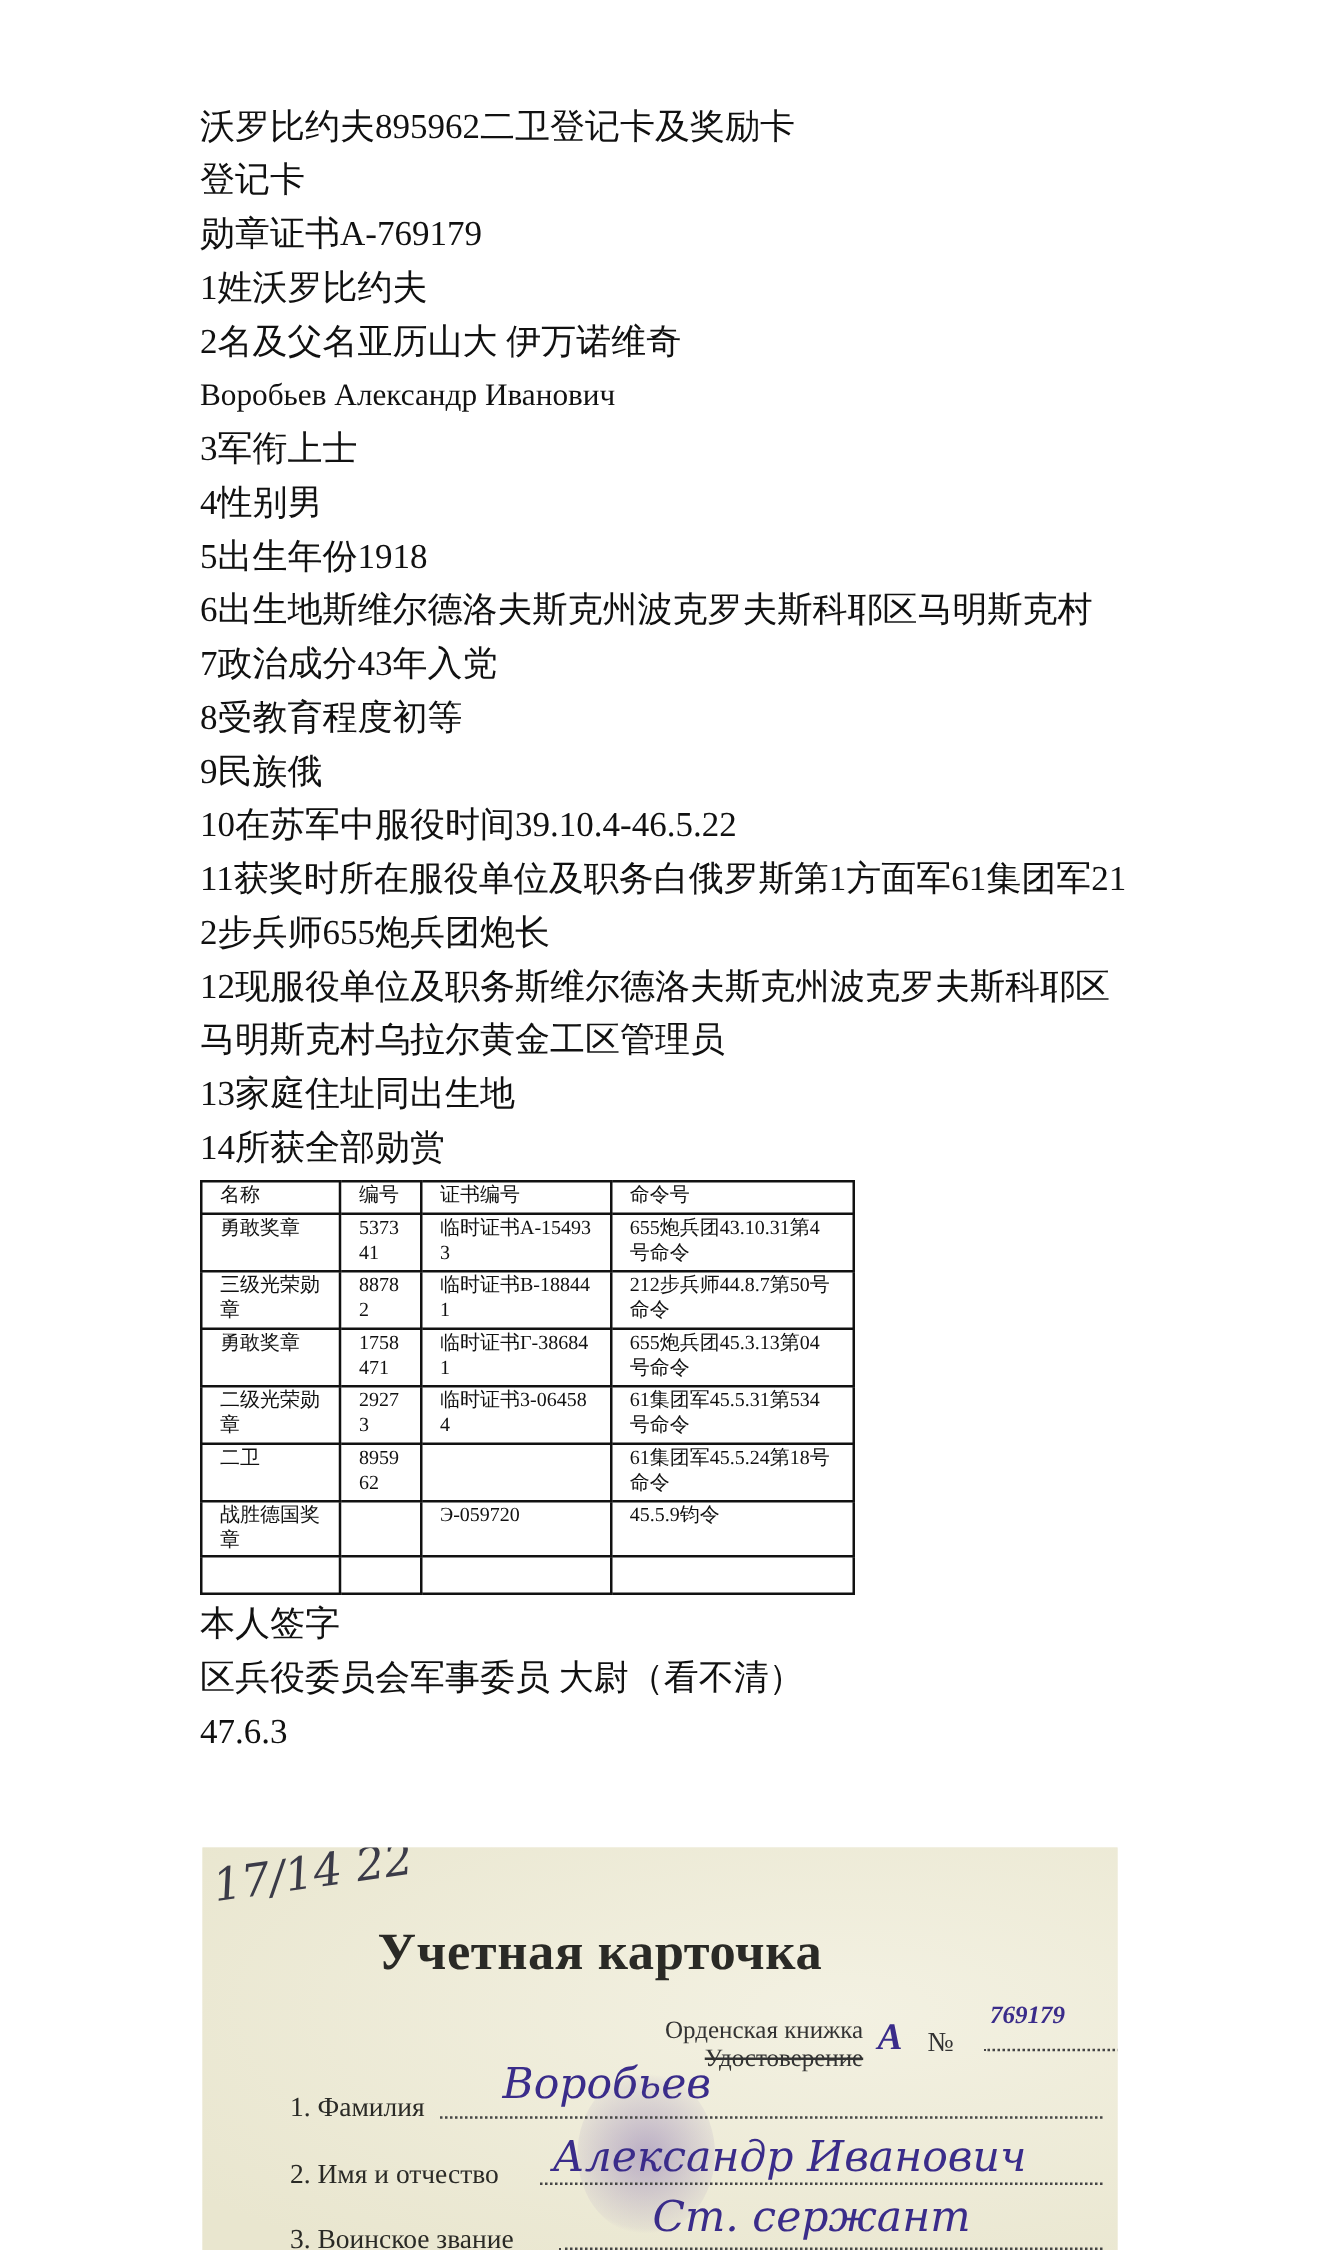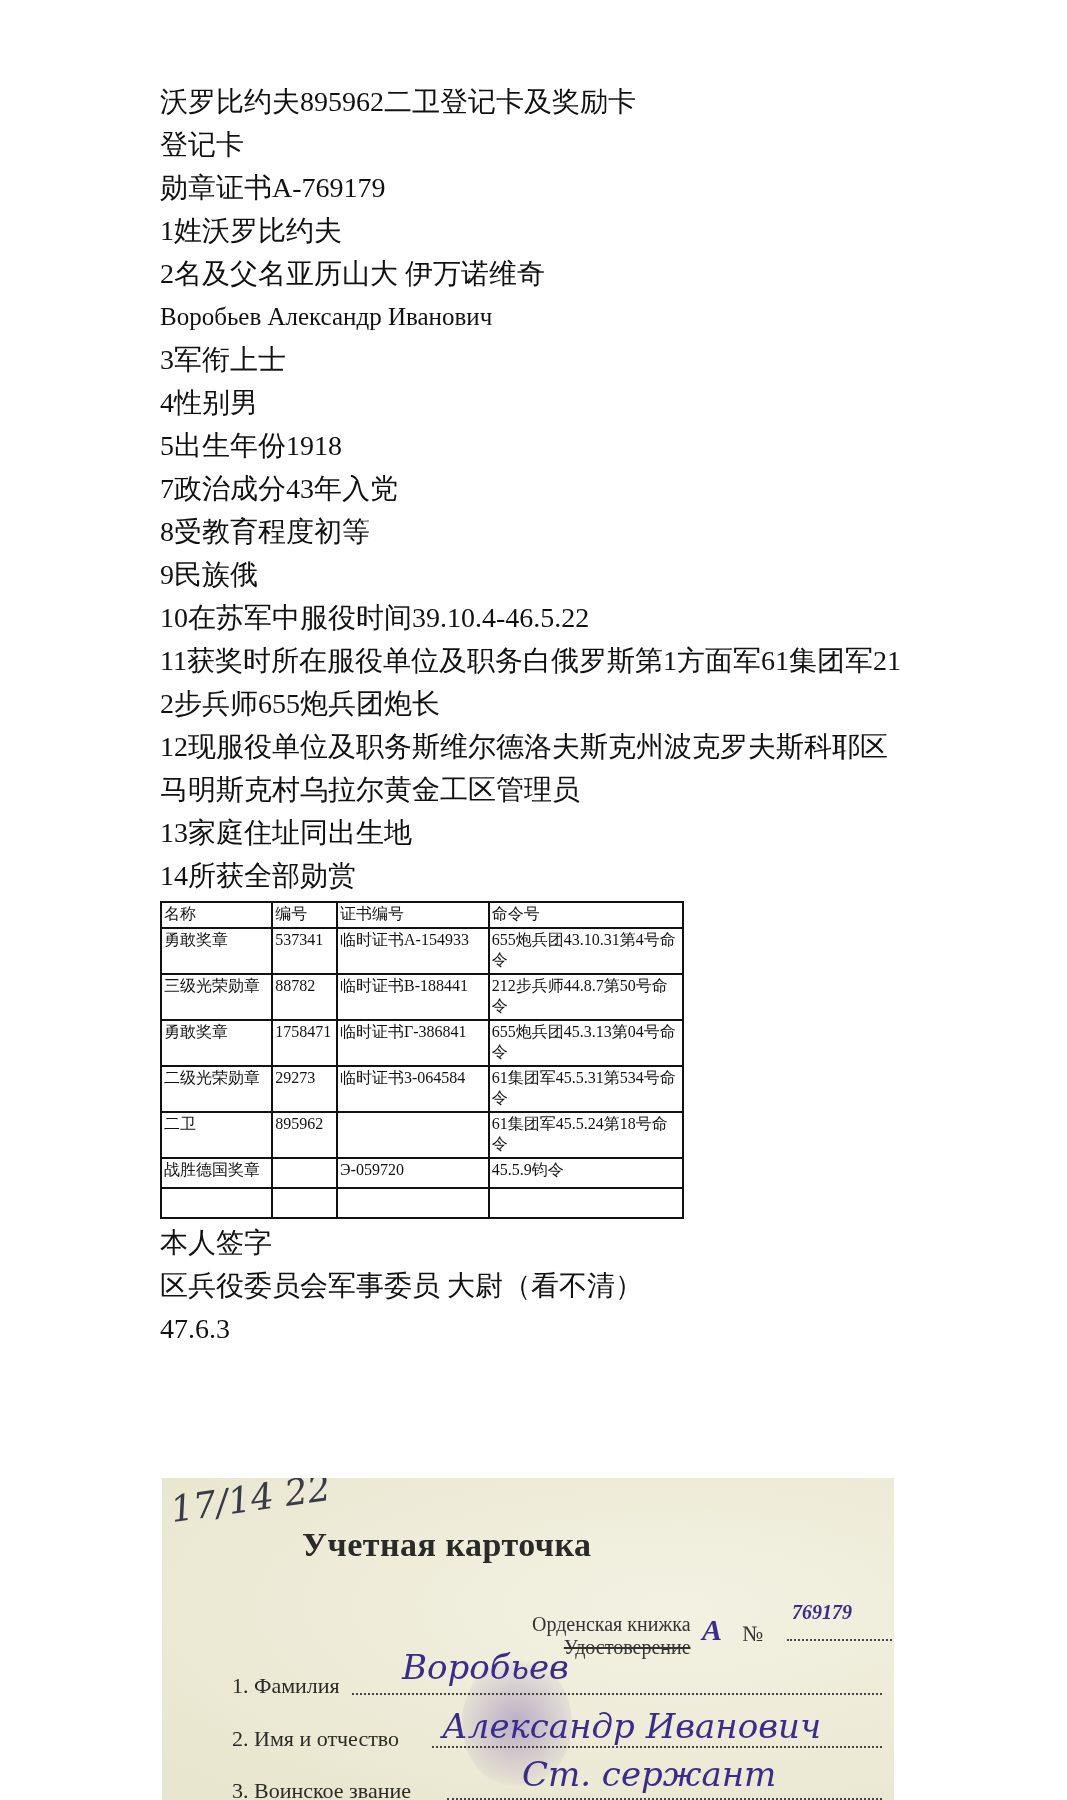--- a/index.html
+++ b/index.html
@@ -12,34 +12,34 @@
   .line {
     font-size: 28px; line-height: 43px; margin: 0; white-space: normal;
     word-break: break-all;
   }
   .line.wide { width: 750px; }
   table.awards {
     border-collapse: collapse; margin-top: 4px; margin-bottom: 2px;
     font-size: 16px; line-height: 20px; table-layout: fixed; width: 524px;
   }
   table.awards td {
-    border: 2px solid #111; vertical-align: top; padding: 1px 2px;
+    border: 2px solid #111; vertical-align: top; padding: 1px 14px;
     height: 42px; word-break: break-all;
   }
   table.awards tr.head td { height: 22px; }
   table.awards tr.last td { height: 26px; }
   .col1 { width: 110px; } .col2 { width: 64px; } .col3 { width: 150px; } .col4 { width: 192px; }
   .scan {
     position: absolute; left: 162px; top: 1478px; width: 732px; height: 322px;
     background: #efecd9;
     background-image: radial-gradient(ellipse at 70% 40%, #f3f1e2 0%, #e9e6cf 90%);
     overflow: hidden;
   }
   .scan .hand-num { position: absolute; left: 8px; top: 4px; font-family: "DejaVu Serif", serif; font-style: italic; color: #3b3b48; font-size: 36px; line-height: 34px; transform: rotate(-8deg); }
-  .scan .title { position: absolute; left: 140px; top: 48px; font-family: "Liberation Serif", serif; font-weight: bold; font-size: 34px; color: #2a2a26; letter-spacing: 0.5px; }
+  .scan .title { position: absolute; left: 140px; top: 60px; font-family: "Liberation Serif", serif; font-weight: bold; font-size: 42px; color: #2a2a26; letter-spacing: 0.5px; }
   .scan .book { position: absolute; left: 370px; top: 135px; font-size: 20px; color: #333; text-align: right; }
   .scan .book .strike { text-decoration: line-through; display:block; }
   .scan .book .letter { position: absolute; left: 170px; top: 0px; color: #3a2c8a; font-style: italic; font-weight: bold; font-size: 30px; }
   .scan .book .no { position: absolute; left: 210px; top: 8px; font-size: 22px; }
   .scan .book .num { position: absolute; left: 260px; top: -12px; color: #3a2c8a; font-style: italic; font-weight: bold; font-size: 20px; }
   .scan .book .dots { position: absolute; left: 255px; top: 26px; width: 120px; border-bottom: 2px dotted #444; }
   .scan .field { position: absolute; left: 70px; font-size: 22px; color: #2a2a26; }
   .scan .field .label { display: inline-block; }
   .scan .field .dots { position: absolute; bottom: 4px; height: 0; border-bottom: 2px dotted #444; }
   .scan .field .hand { position: absolute; color: #3a2c8a; font-style: italic; font-family: "DejaVu Serif", serif; font-size: 34px; }
@@ -51,20 +51,21 @@
 <div class="page">
   <p class="line">沃罗比约夫895962二卫登记卡及奖励卡</p>
   <p class="line">登记卡</p>
   <p class="line">勋章证书A-769179</p>
   <p class="line">1姓沃罗比约夫</p>
   <p class="line">2名及父名亚历山大 伊万诺维奇</p>
   <p class="line" style="font-size:25px;">Воробьев Александр Иванович</p>
   <p class="line">3军衔上士</p>
   <p class="line">4性别男</p>
   <p class="line">5出生年份1918</p>
+  <p class="line wide">6出生地斯维尔德洛夫斯克州波克罗夫斯科耶区马明斯克村</p>
   <p class="line">7政治成分43年入党</p>
   <p class="line">8受教育程度初等</p>
   <p class="line">9民族俄</p>
   <p class="line">10在苏军中服役时间39.10.4-46.5.22</p>
   <p class="line wide">11获奖时所在服役单位及职务白俄罗斯第1方面军61集团军212步兵师655炮兵团炮长</p>
   <p class="line wide">12现服役单位及职务斯维尔德洛夫斯克州波克罗夫斯科耶区马明斯克村乌拉尔黄金工区管理员</p>
   <p class="line">13家庭住址同出生地</p>
   <p class="line">14所获全部勋赏</p>
 
   <table class="awards">

